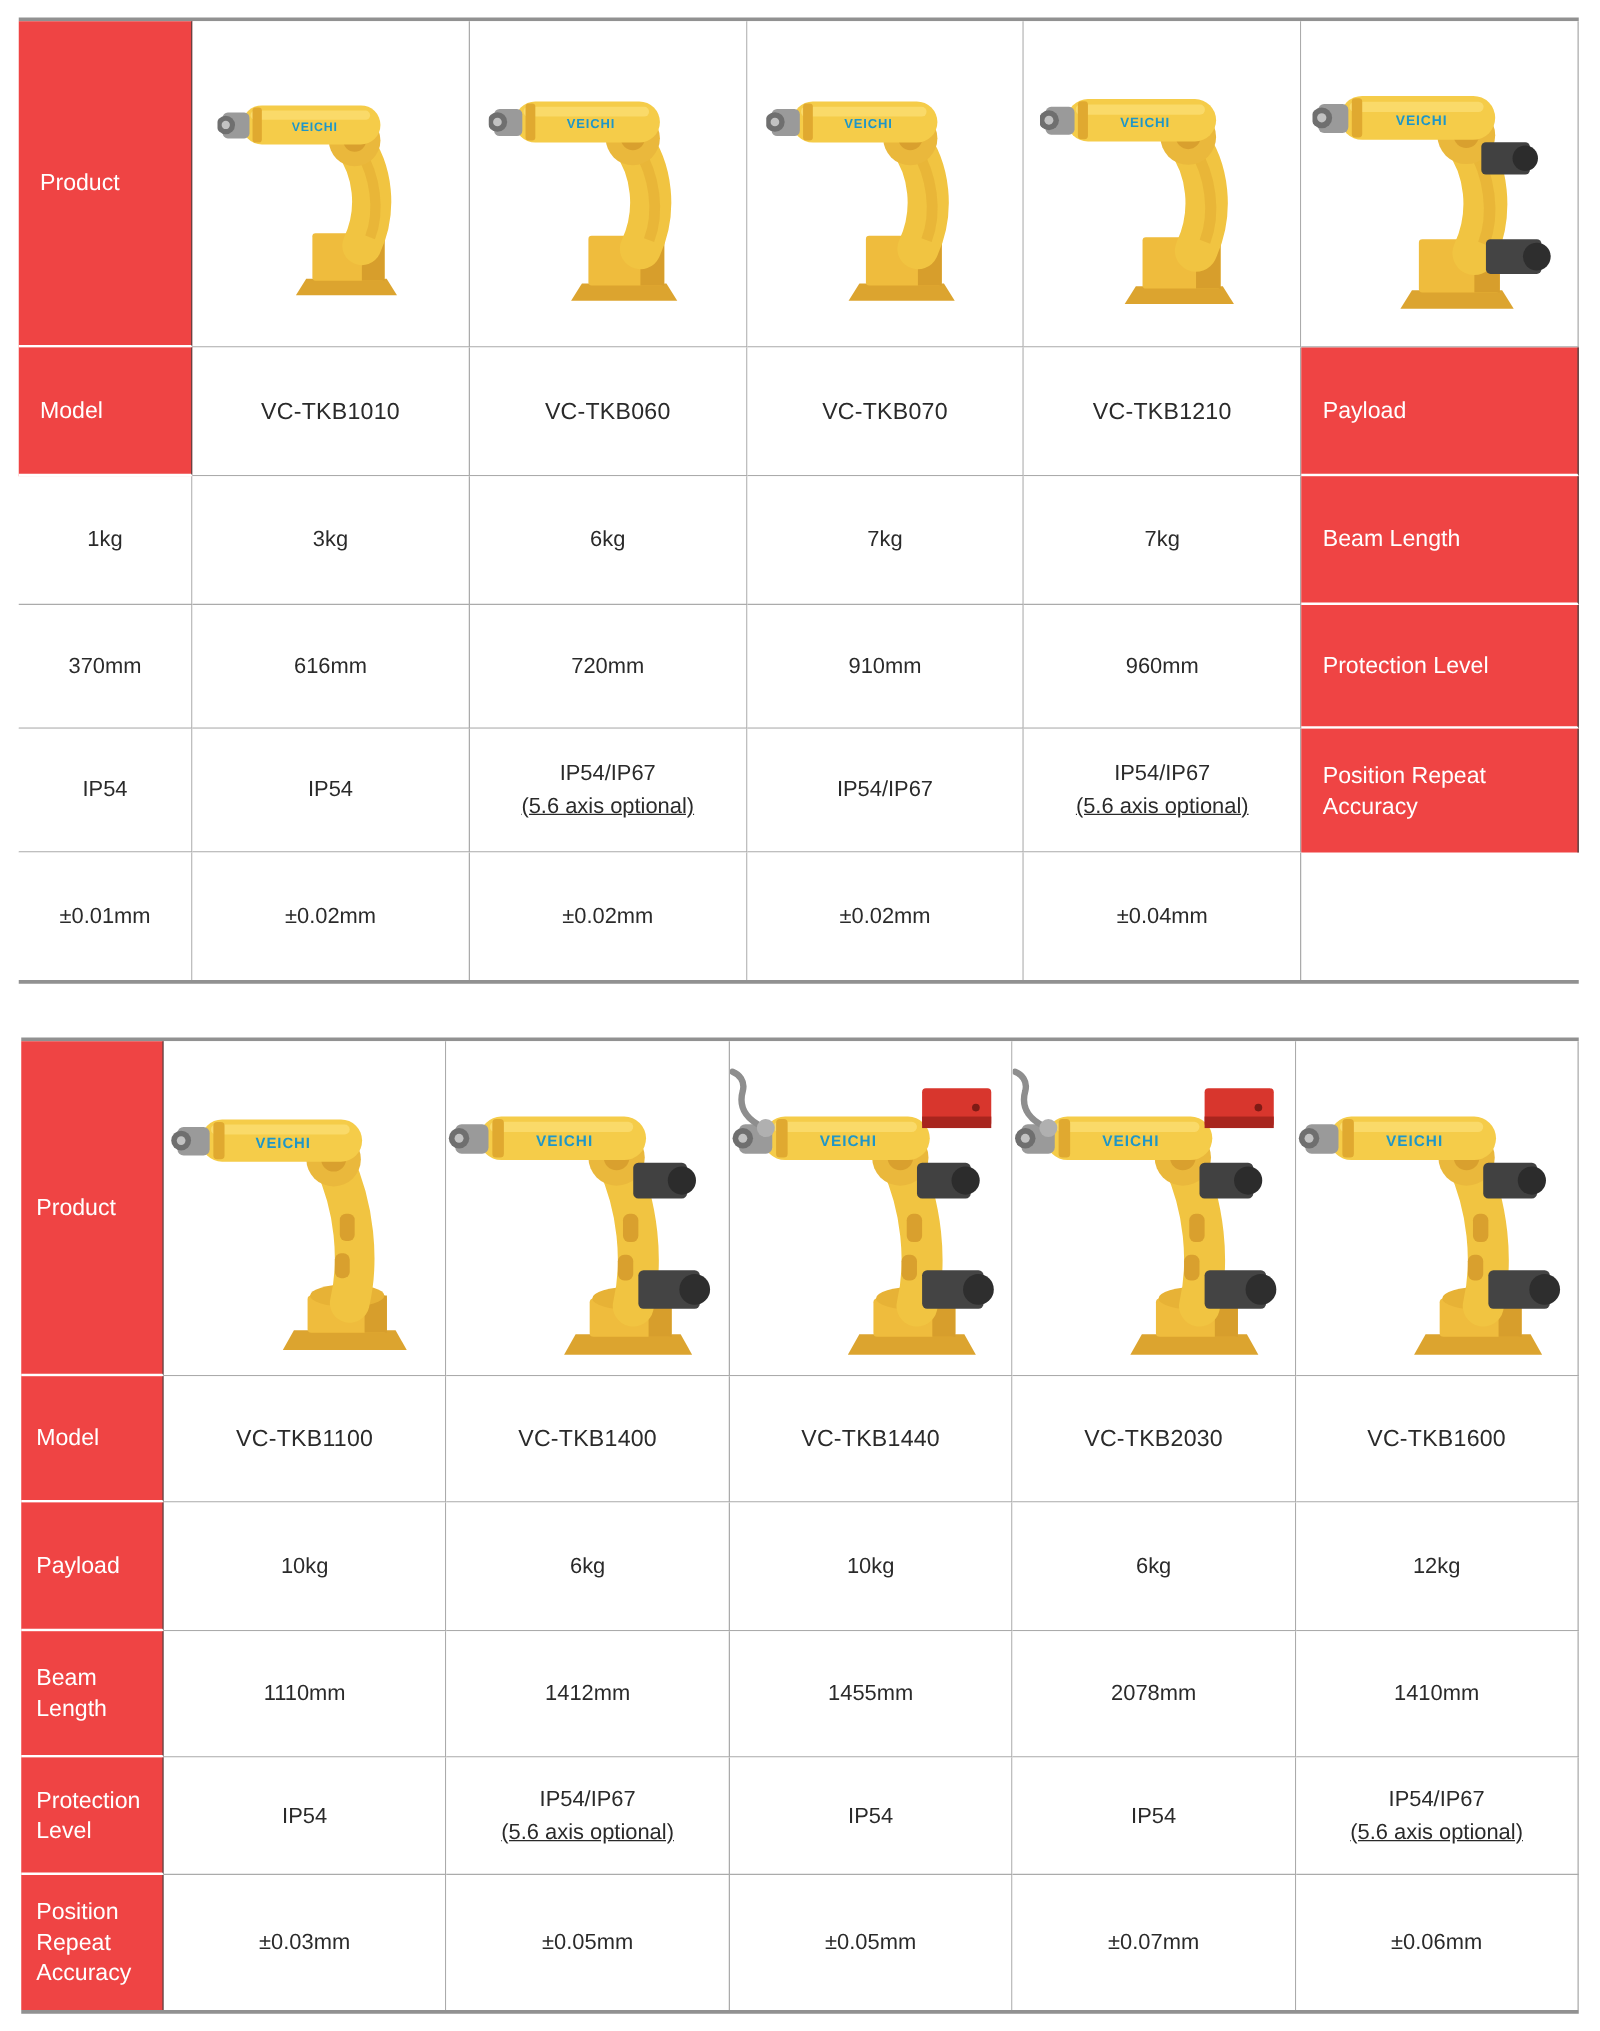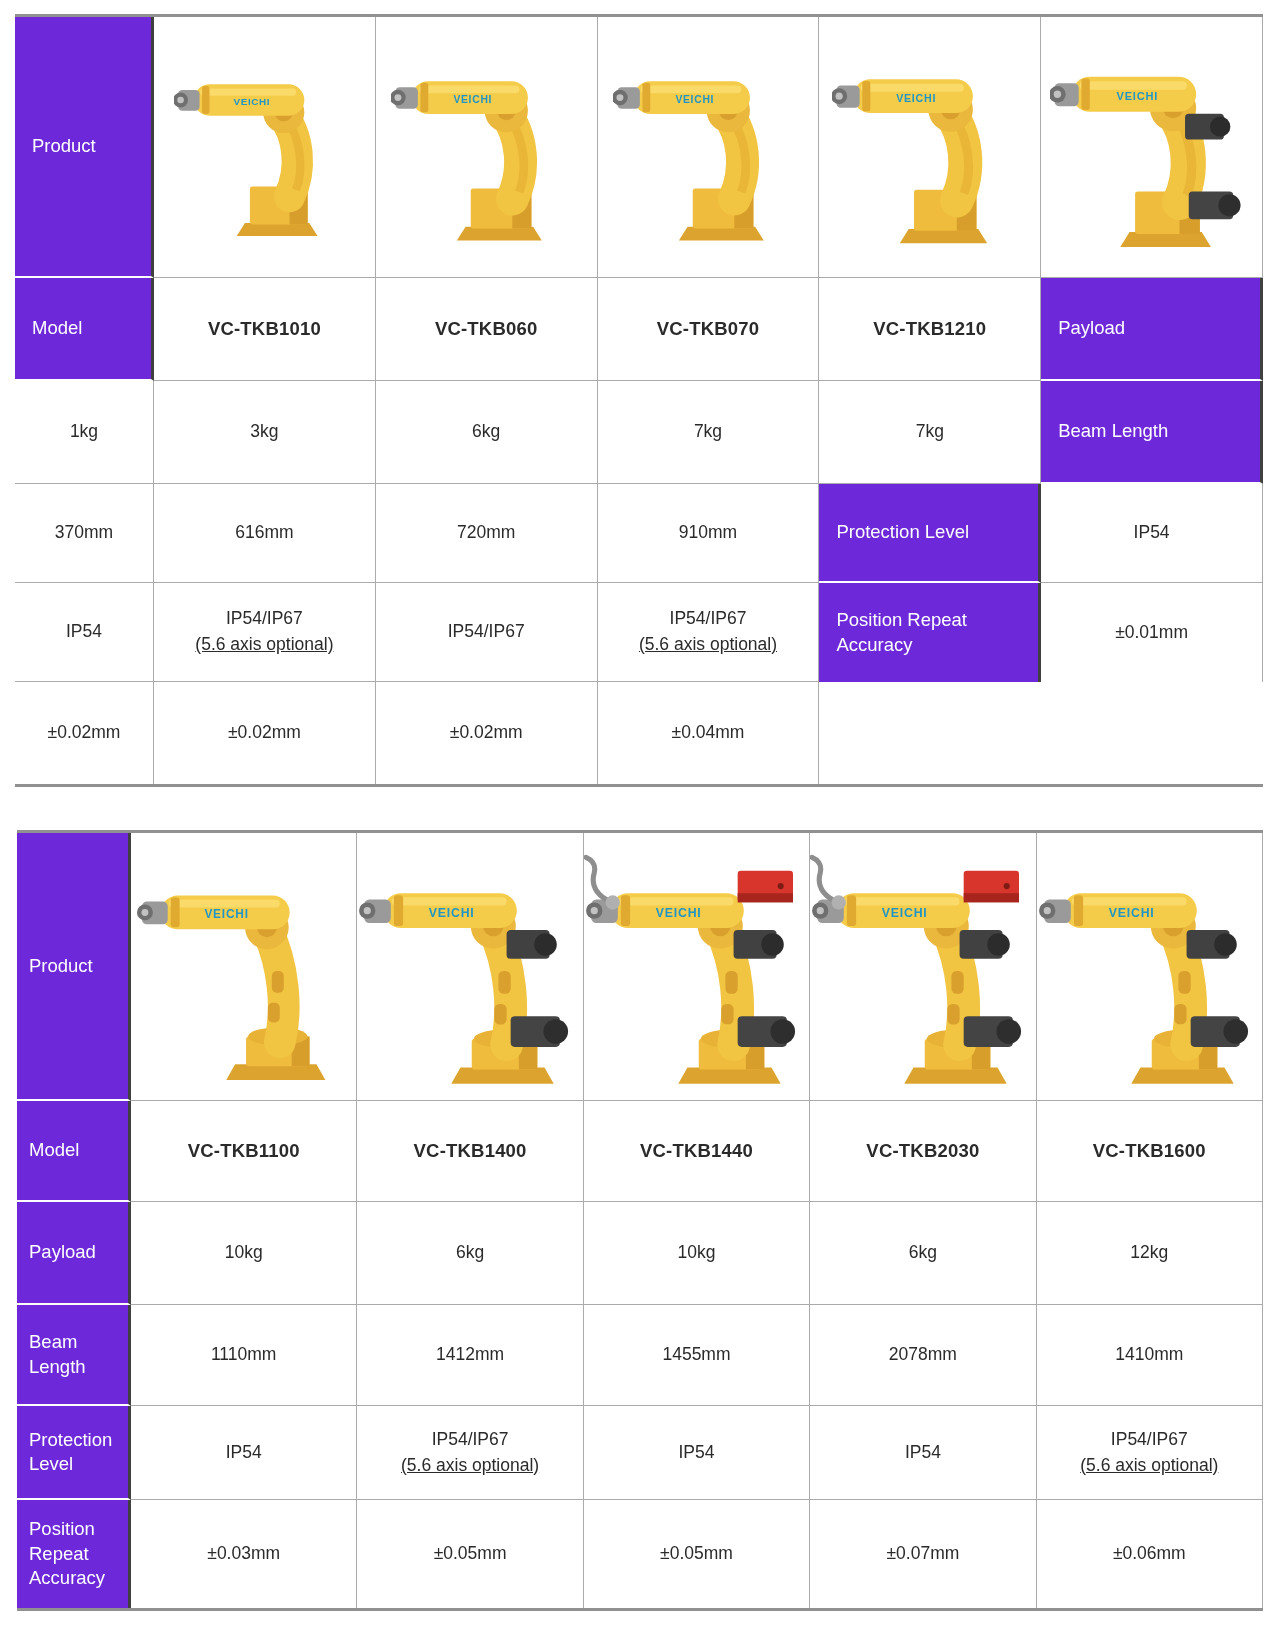--- a/index.html
+++ b/index.html
@@ -25,30 +25,30 @@
     grid-template-rows:268px 101px 103px 101px 94px 108px;
   }
   .cell{
     border-right:1px solid #ababab;
     border-bottom:1px solid #ababab;
     display:flex; align-items:center; justify-content:center;
     text-align:center; color:#2a2a2a; font-size:17.5px;
     background:#ffffff; line-height:1.35; overflow:hidden;
   }
   .label{
-    background:#6d28d9; color:#ffffff;
+    background:#ef4444; color:#ffffff;
     justify-content:flex-start; text-align:left;
     font-size:18.5px; line-height:1.32;
-    border-right:3px solid #404040;
+    border-right:1px solid #404040;
     border-bottom:2px solid #ffffff;
   }
   .t1 .label{ padding:0 30px 0 17px; }
   .t2 .label{ padding:0 8px 0 12px; }
   .spec-table > .cell:nth-last-child(-n+6){ border-bottom:none; }
-  .model-cell{ font-size:18.5px; letter-spacing:0.2px;font-weight:bold; }
+  .model-cell{ font-size:18.5px; letter-spacing:0.2px; }
   .note:empty{ display:none; }
   .note{ margin-top:2px;text-decoration:underline; }
   .robot{ display:block; }
   .r200{height:198px;} .r210{height:208px;} .r215{height:214px;}
   .r225{height:222px;} .r240{height:238px;} .r248{height:246px;}
   .r252{height:250px;}
   .brand-text{
     font-family:"Liberation Sans", sans-serif;
     font-weight:bold; font-size:12px; fill:#1e96c8; letter-spacing:0.8px;
   }
@@ -152,20 +152,21 @@
   <div class="cell">3kg</div>
   <div class="cell">6kg</div>
   <div class="cell">7kg</div>
   <div class="cell">7kg</div>
 
   <div class="cell label">Beam Length</div>
   <div class="cell">370mm</div>
   <div class="cell">616mm</div>
   <div class="cell">720mm</div>
   <div class="cell">910mm</div>
+  <div class="cell">960mm</div>
 
   <div class="cell label">Protection Level</div>
   <div class="cell">
       <div>
         <div>IP54</div>
       </div>
     </div>
   <div class="cell">
       <div>
         <div>IP54</div>

